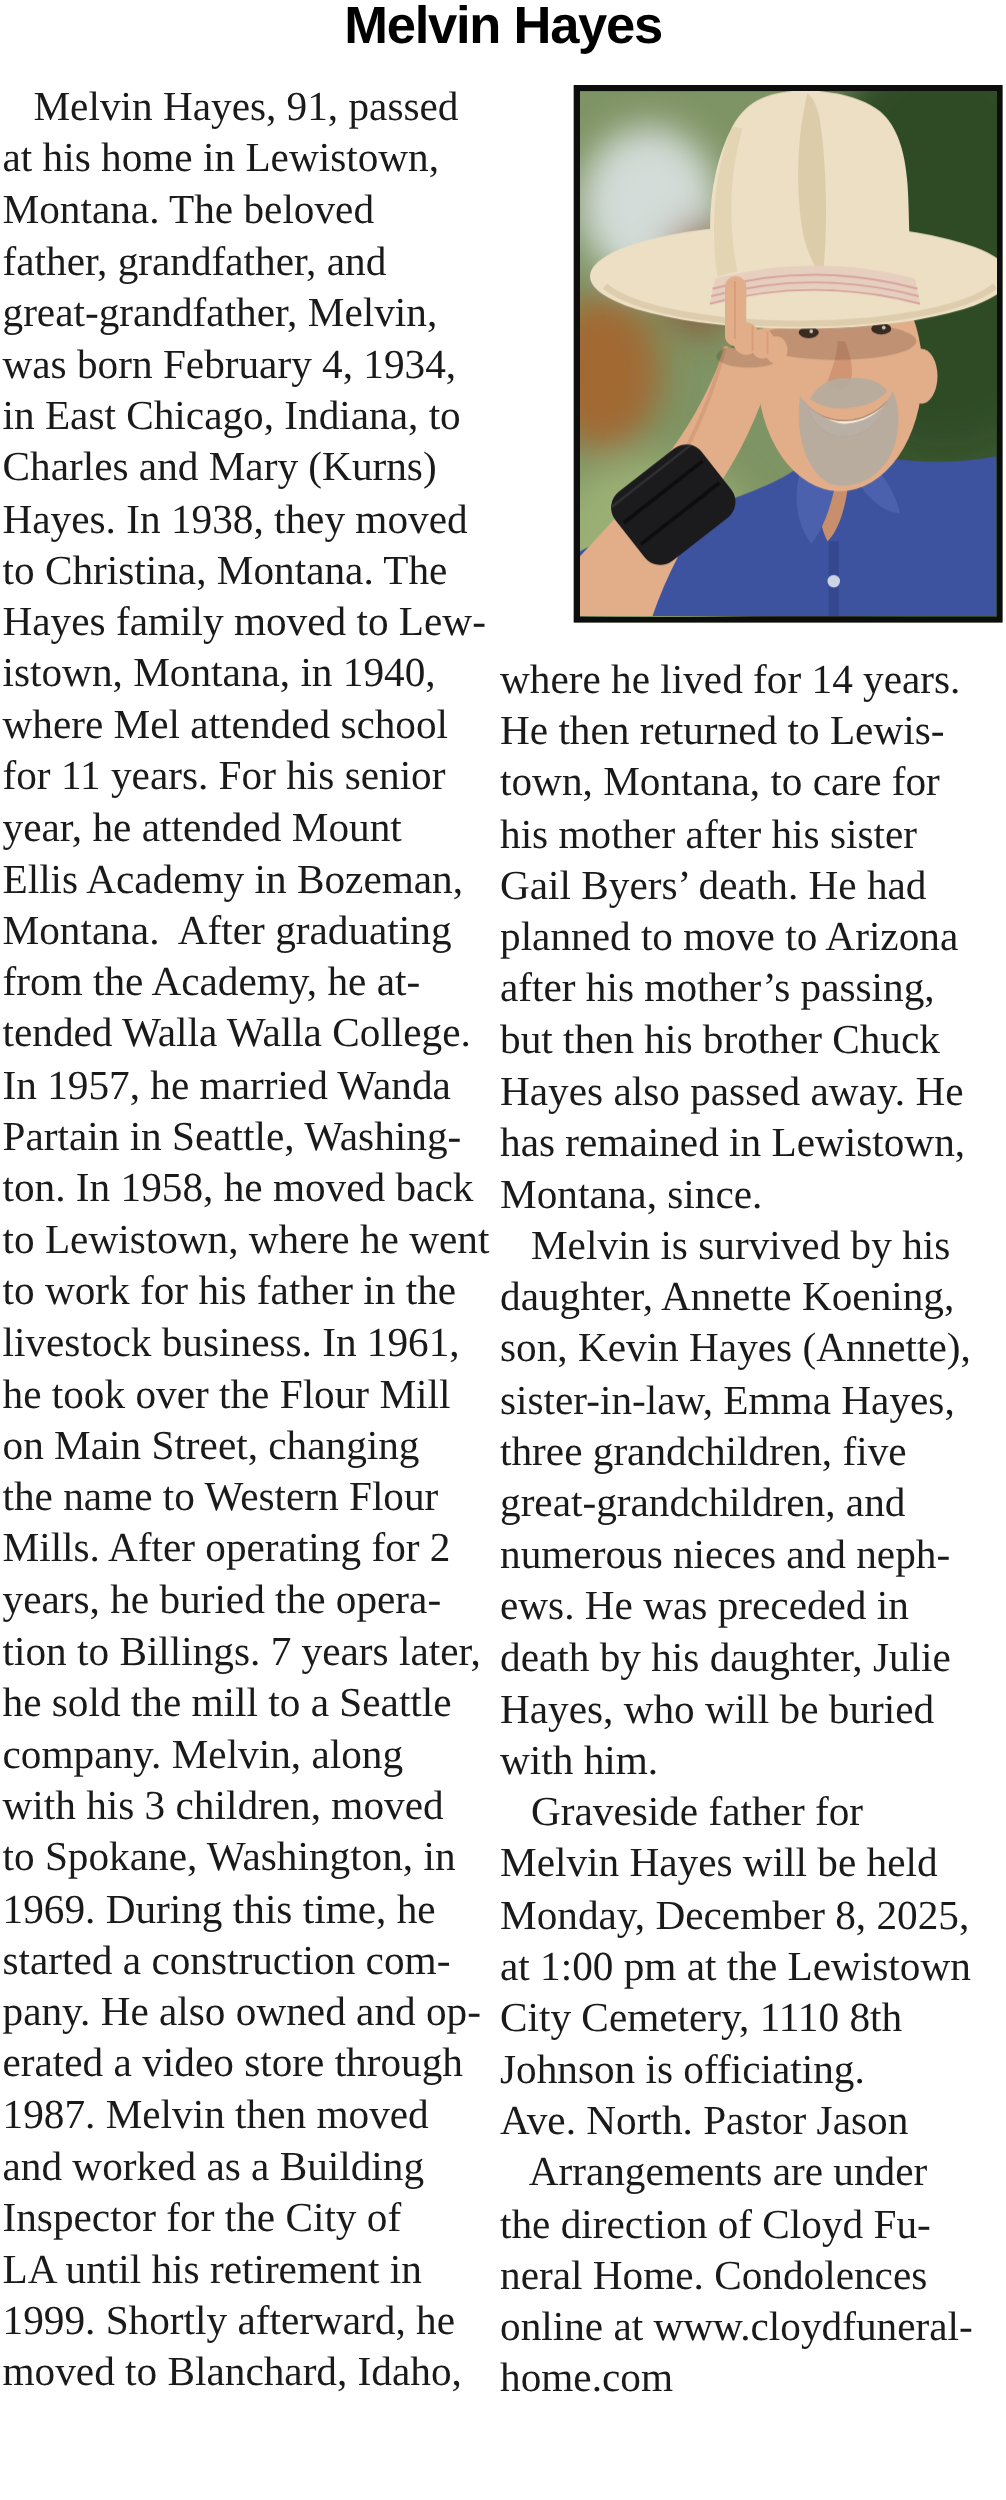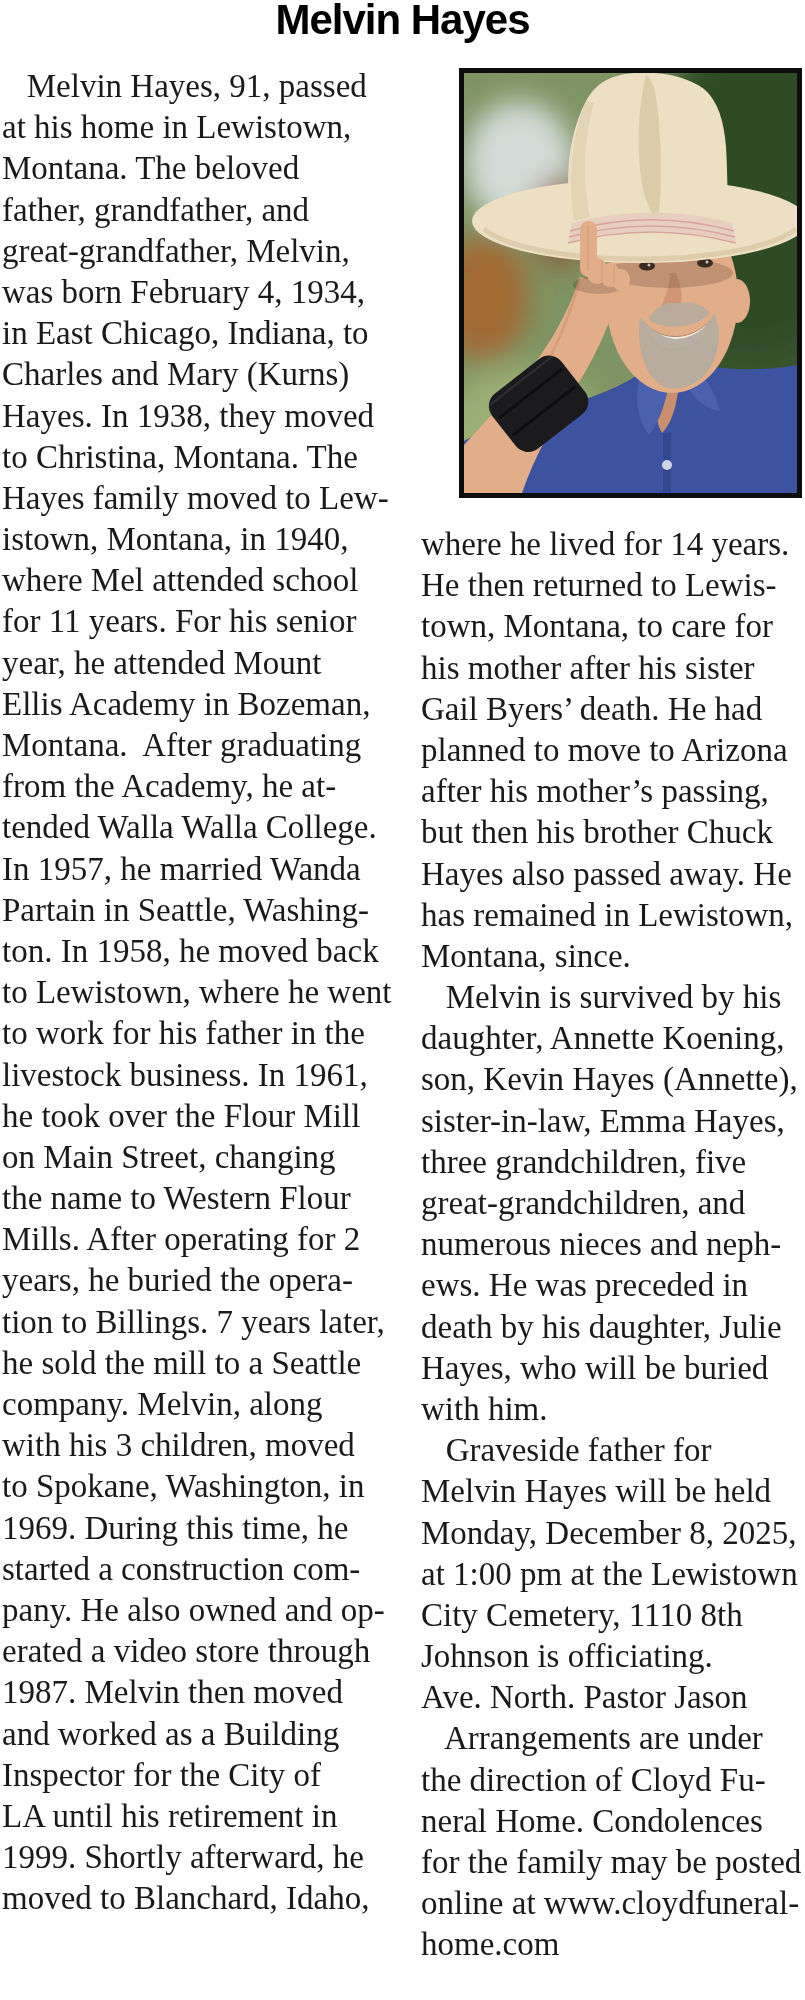--- a/index.html
+++ b/index.html
@@ -15,21 +15,21 @@
     font-weight:700;font-size:42px;line-height:50px;letter-spacing:-1px;
     color:#000;
   }
   .col{
     position:absolute;
     font-size:33px;line-height:41.2px;
     color:#1a1a1a;
   }
   .col .line{white-space:pre;height:41.2px;}
   #left-col{left:2px;top:66px;width:400px;}
-  #right-col{left:421px;top:524px;width:385px;}
+  #right-col{left:400px;top:524px;width:385px;}
   .photo-frame{
     position:absolute;left:459px;top:68px;width:333px;height:420px;
     border:5px solid #0d0d0d;background:#7f9464;
   }
   .photo-frame svg{display:block;}
 </style>
 </head>
 <body>
 
 <h1 class="headline">Melvin Hayes</h1>
@@ -190,16 +190,15 @@
     <div class="line">   Graveside father for</div>
     <div class="line">Melvin Hayes will be held</div>
     <div class="line">Monday, December 8, 2025,</div>
     <div class="line">at 1:00 pm at the Lewistown</div>
     <div class="line">City Cemetery, 1110 8th</div>
     <div class="line">Johnson is officiating.</div>
     <div class="line">Ave. North. Pastor Jason</div>
     <div class="line">   Arrangements are under</div>
     <div class="line">the direction of Cloyd Fu-</div>
     <div class="line">neral Home. Condolences</div>
-    <div class="line">for the family may be posted</div>
     <div class="line">online at www.cloydfuneral-</div>
     <div class="line">home.com</div>
   </div>
 
 </body></html>

